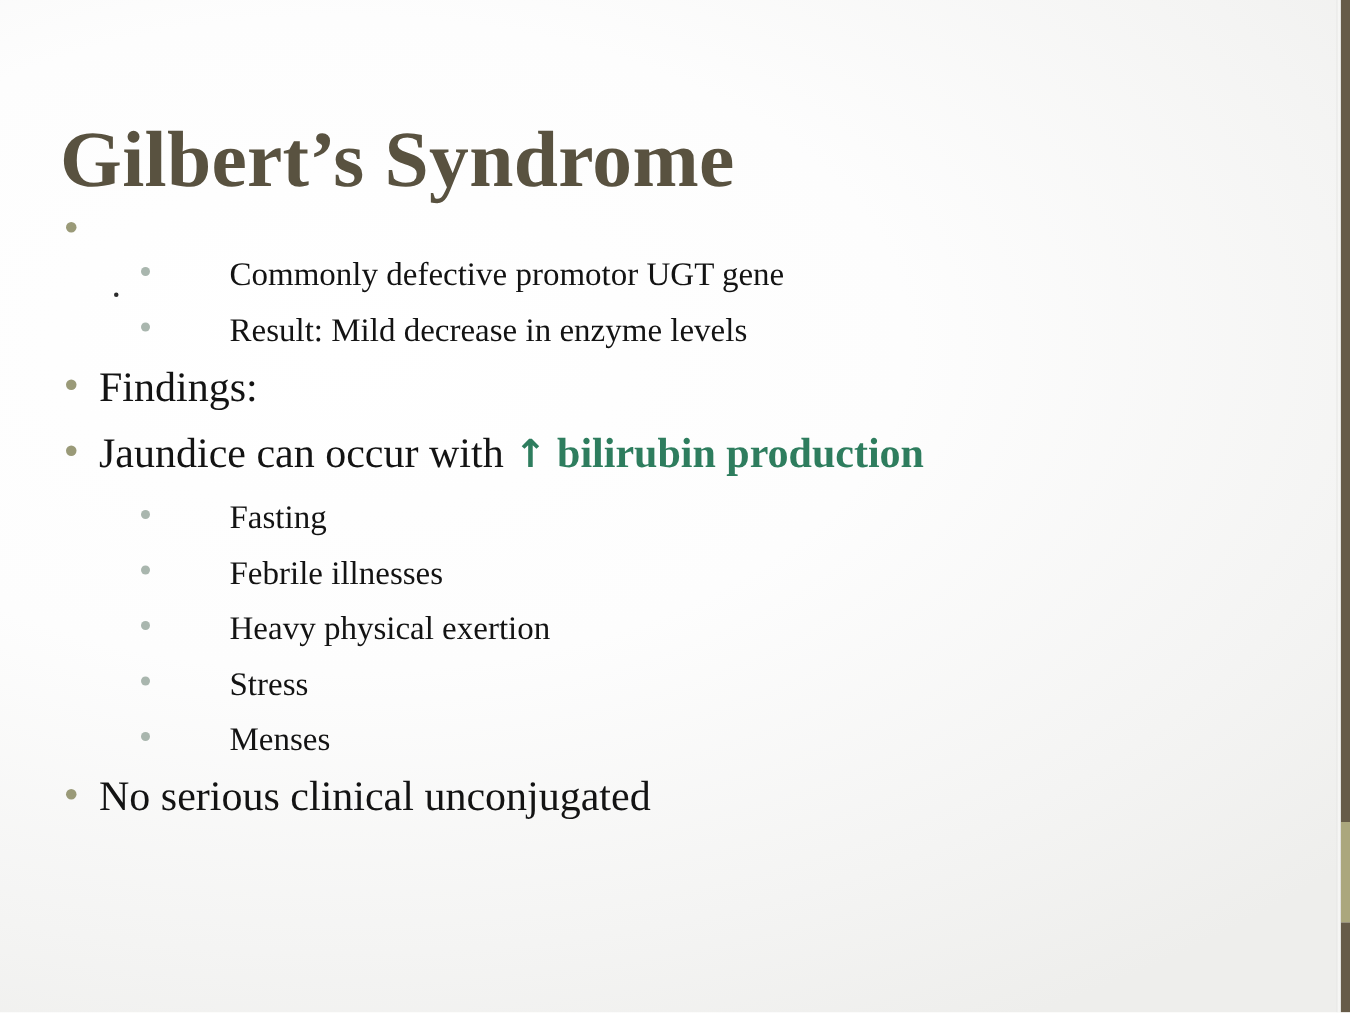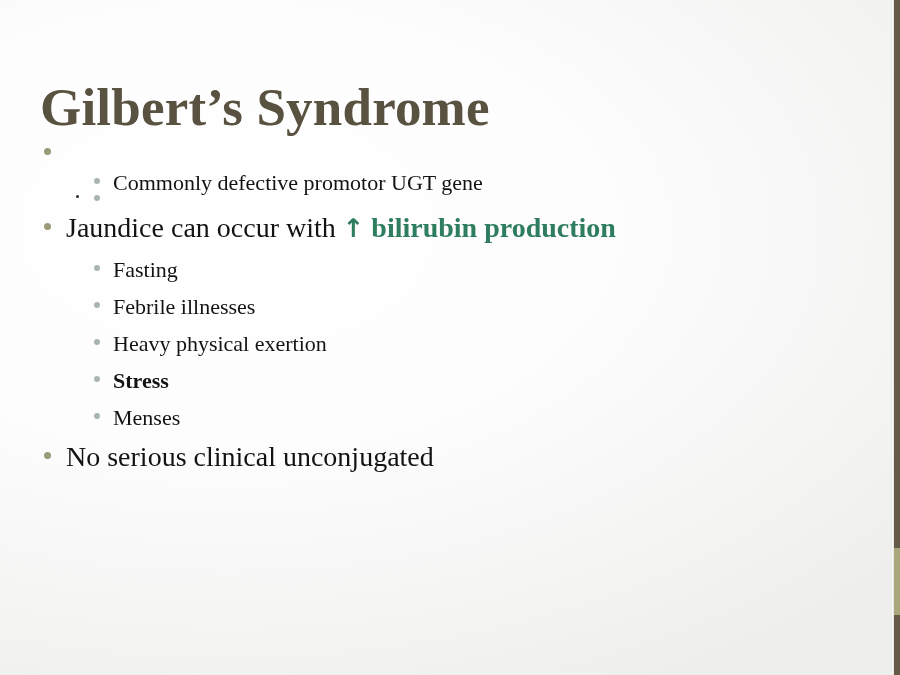--- a/index.html
+++ b/index.html
@@ -91,20 +91,21 @@
     font-size: 28px;
     line-height: 42px;
     color: #131313;
     white-space: nowrap;
   }
 
   
   .lvl2 {
     padding-left: 50px;
     margin-bottom: 0;
+    gap: 40px;
   }
   .lvl2 .dot {
     width: 6px;
     height: 6px;
     background: #a9b6ae;
     margin-right: 13px;
     transform: translateY(-6px);
   }
   .lvl2 .txt {
     font-size: 22px;
@@ -112,21 +113,21 @@
     color: #131313;
     white-space: nowrap;
   }
 
   .green-bold {
     color: #2e7d5e;
     font-weight: bold;
   }
   .red-bold {
     color: #cc1111;
-    font-weight: bold;
+    font-weight: normal;
   }
   .arrow { font-family: "DejaVu Sans", sans-serif; font-size: 0.92em; }
 
   
   #artifact-dot {
     position: absolute;
     left: 32px;
     top: 40px;
     width: 3px;
     height: 3px;
@@ -153,22 +154,27 @@
       <span class="dot"></span>
     </div>
 
     <div class="bullet-row lvl2">
       <span class="dot"></span>
       <span class="txt">Commonly defective promotor UGT gene</span>
     </div>
 
     <div class="bullet-row lvl2">
       <span class="dot"></span>
-    </div>
-
+      <span class="txt">Result: Mild decrease in enzyme levels</span>
+    </div>
+
+    <div class="bullet-row lvl1">
+      <span class="dot"></span>
+      <span class="txt">Findings:</span>
+    </div>
 
 
     <div class="bullet-row lvl1">
       <span class="dot"></span>
       <span class="txt"><span>Jaundice can occur with </span><span class="arrow green-bold">↑</span><span class="green-bold"> bilirubin production</span></span>
     </div>
 
     <div class="bullet-row lvl2">
       <span class="dot"></span>
       <span class="txt">Fasting</span>

